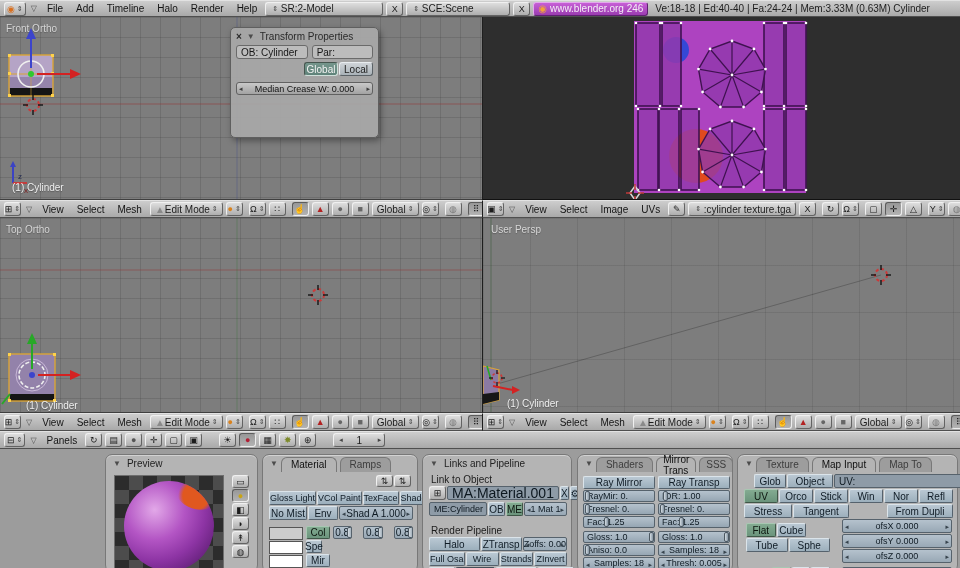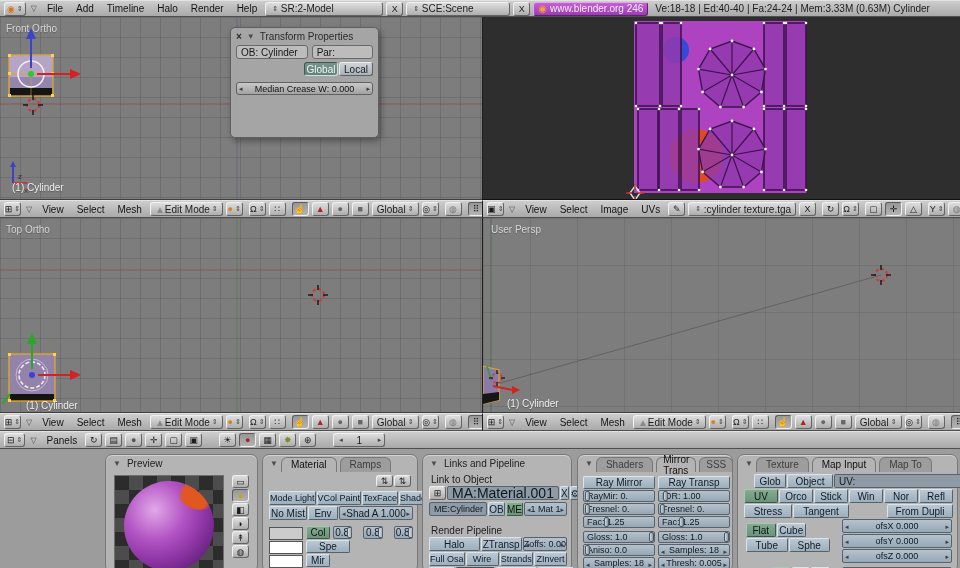--- a/index.html
+++ b/index.html
@@ -516,40 +516,40 @@
 
   <div class="panel" style="left:262px;top:5px;width:156px;height:118px">
     <div class="phdr" style="gap:3px">
         <span class="collapse">▼</span>
       <span class="ptab on">Material</span>
       <span class="ptab">Ramps</span>
     </div>
     <span class="bev ib" style="position:absolute;right:24px;top:20px;height:12px">⇅</span>
     <span class="bev ib" style="position:absolute;right:6px;top:20px;height:12px">⇅</span>
     <div class="row" style="left:6px;top:36px;width:144px">
-      <span class="bb" style="flex:1;font-size:9px">Mode Light</span>
+      <span class="bb" style="flex:1;font-size:9px">Gloss Light</span>
       <span class="bb" style="flex:1;font-size:9px">VCol Paint</span>
       <span class="bb" style="flex:1;font-size:9px">TexFace</span>
       <span class="bb" style="flex:1;font-size:9px">Shadeles</span>
     </div>
     <div class="row" style="left:6px;top:51px;width:144px">
       <span class="bb" style="width:38px">No Mist</span>
       <span class="bb" style="width:30px">Env</span>
       <span class="nf" style="flex:1">
           <span class="ar l">◂</span>
           <span>Shad A 1.000</span>
           <span class="ar r">▸</span>
         </span>
     </div>
     <div class="abs" style="left:6px;top:72px;width:34px;height:13px;background:#ccc;border:1px solid #555"></div>
     <div class="abs" style="left:6px;top:86px;width:34px;height:13px;background:#fff;border:1px solid #555"></div>
     <div class="abs" style="left:6px;top:100px;width:34px;height:13px;background:#fff;border:1px solid #555"></div>
     <div class="abs" style="left:43px;top:71px;display:flex;flex-direction:column;gap:1px">
       <span class="bb gn" style="width:24px;height:13px">Col</span>
-      <span class="bb" style="width:44px;height:13px">Spe</span>
+      <span class="bb" style="width:16px;height:13px">Spe</span>
       <span class="bb" style="width:24px;height:13px">Mir</span>
     </div>
     <div class="abs" style="left:70px;top:71px;width:80px;display:flex;flex-direction:row;gap:11px">
       <span class="sl" style="height:13px">
           <span>R 0.800</span>
           <span class="knob" style="left:76%"></span>
         </span>
       <span class="sl" style="height:13px">
           <span>G 0.800</span>
           <span class="knob" style="left:76%"></span>

